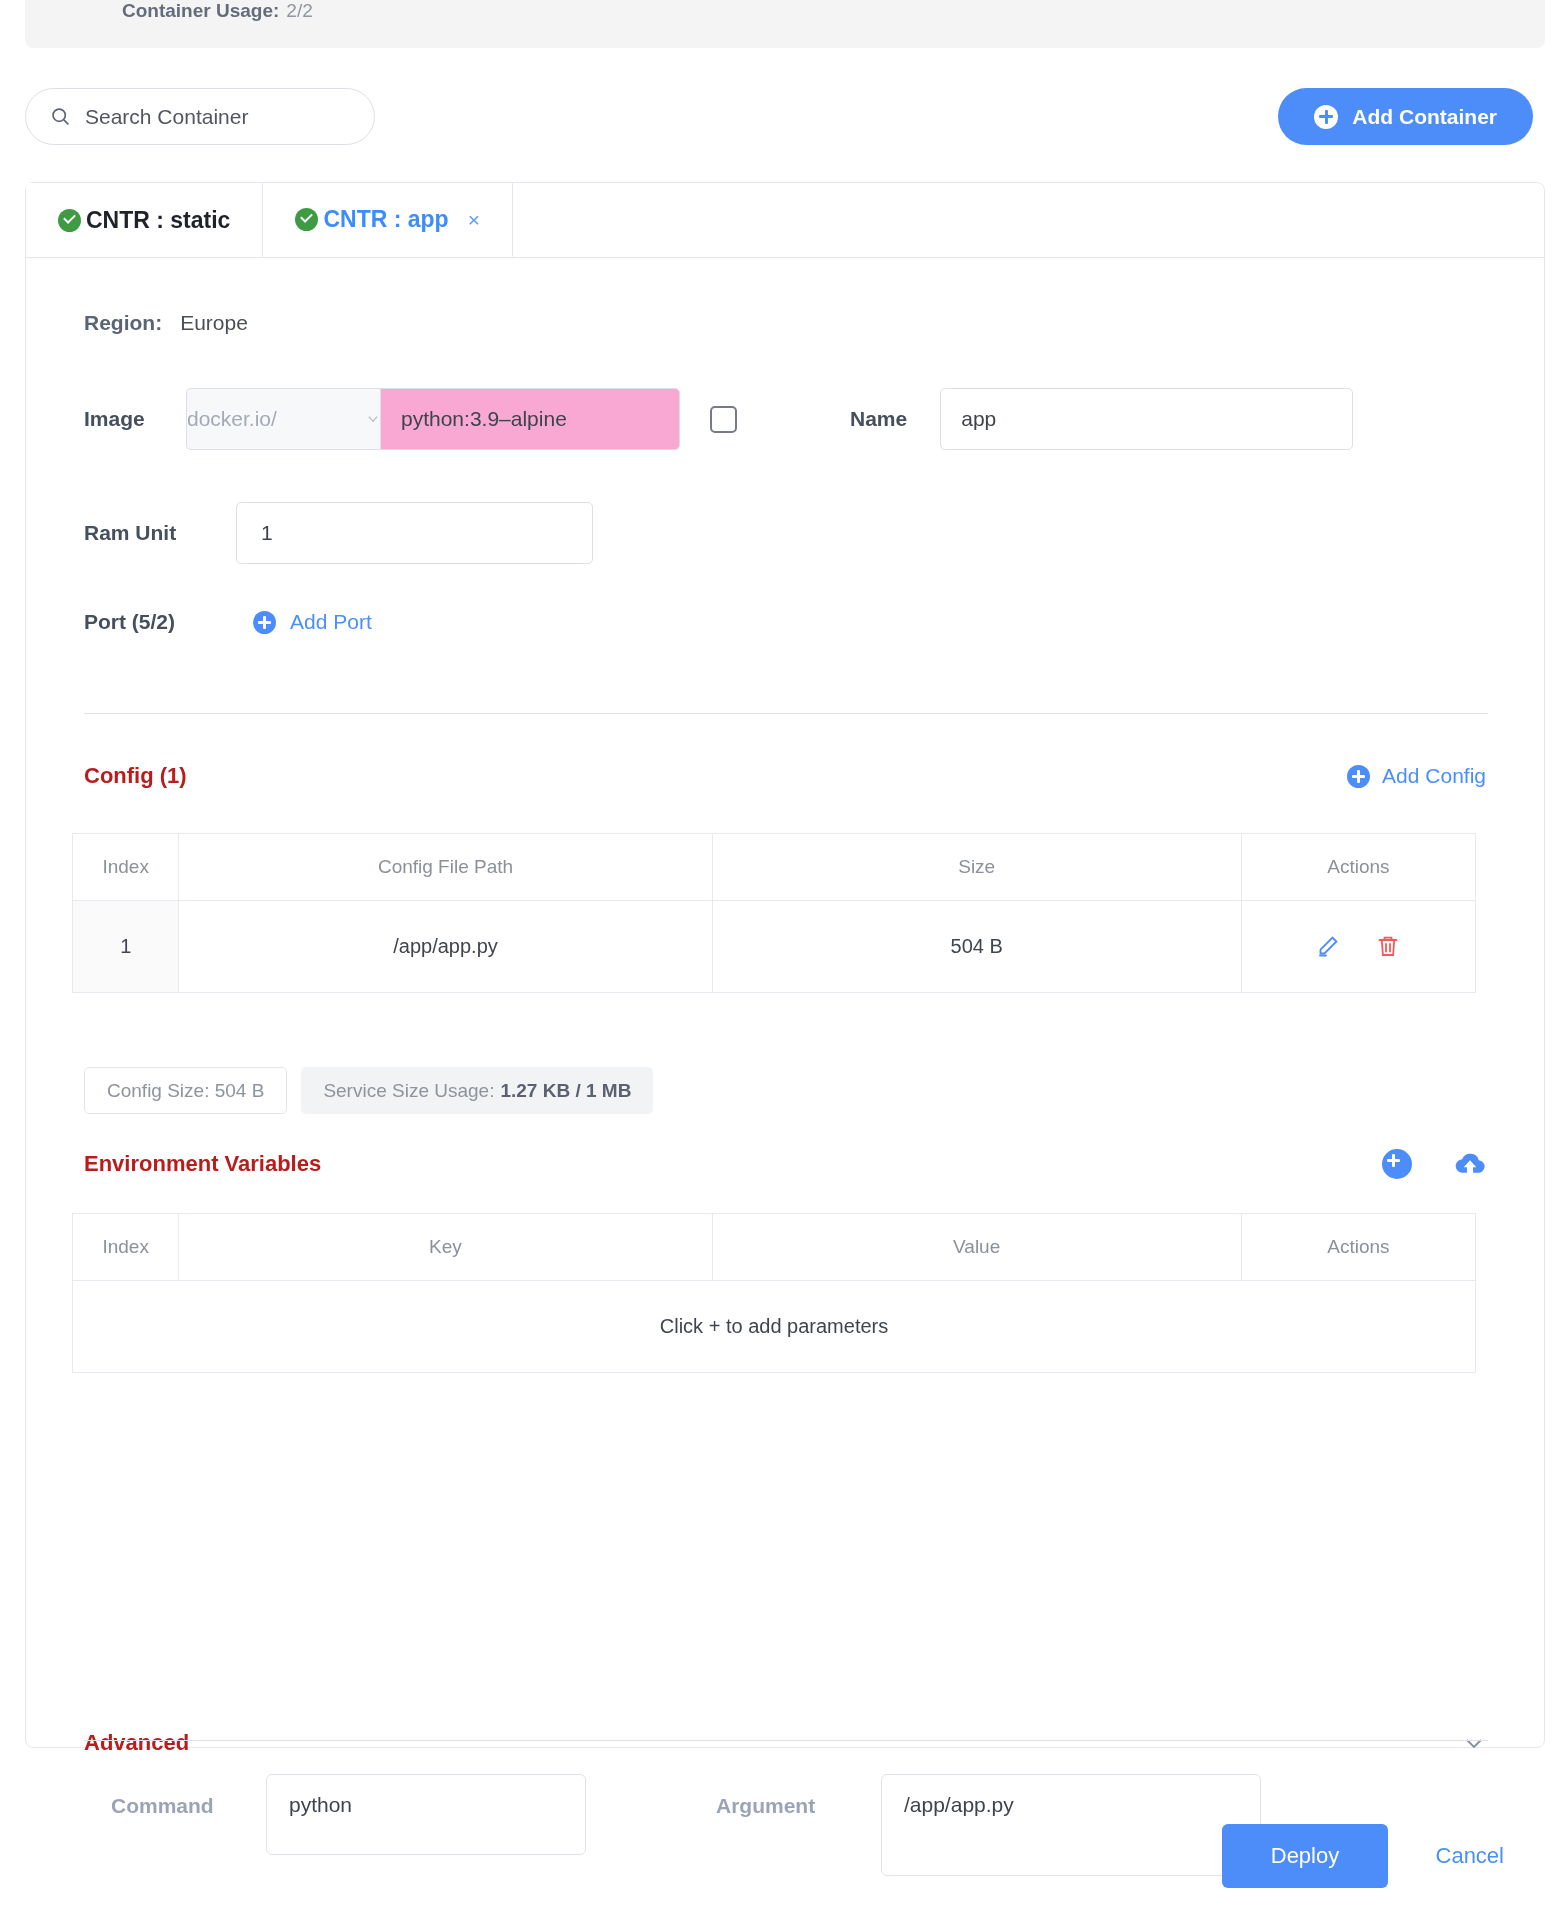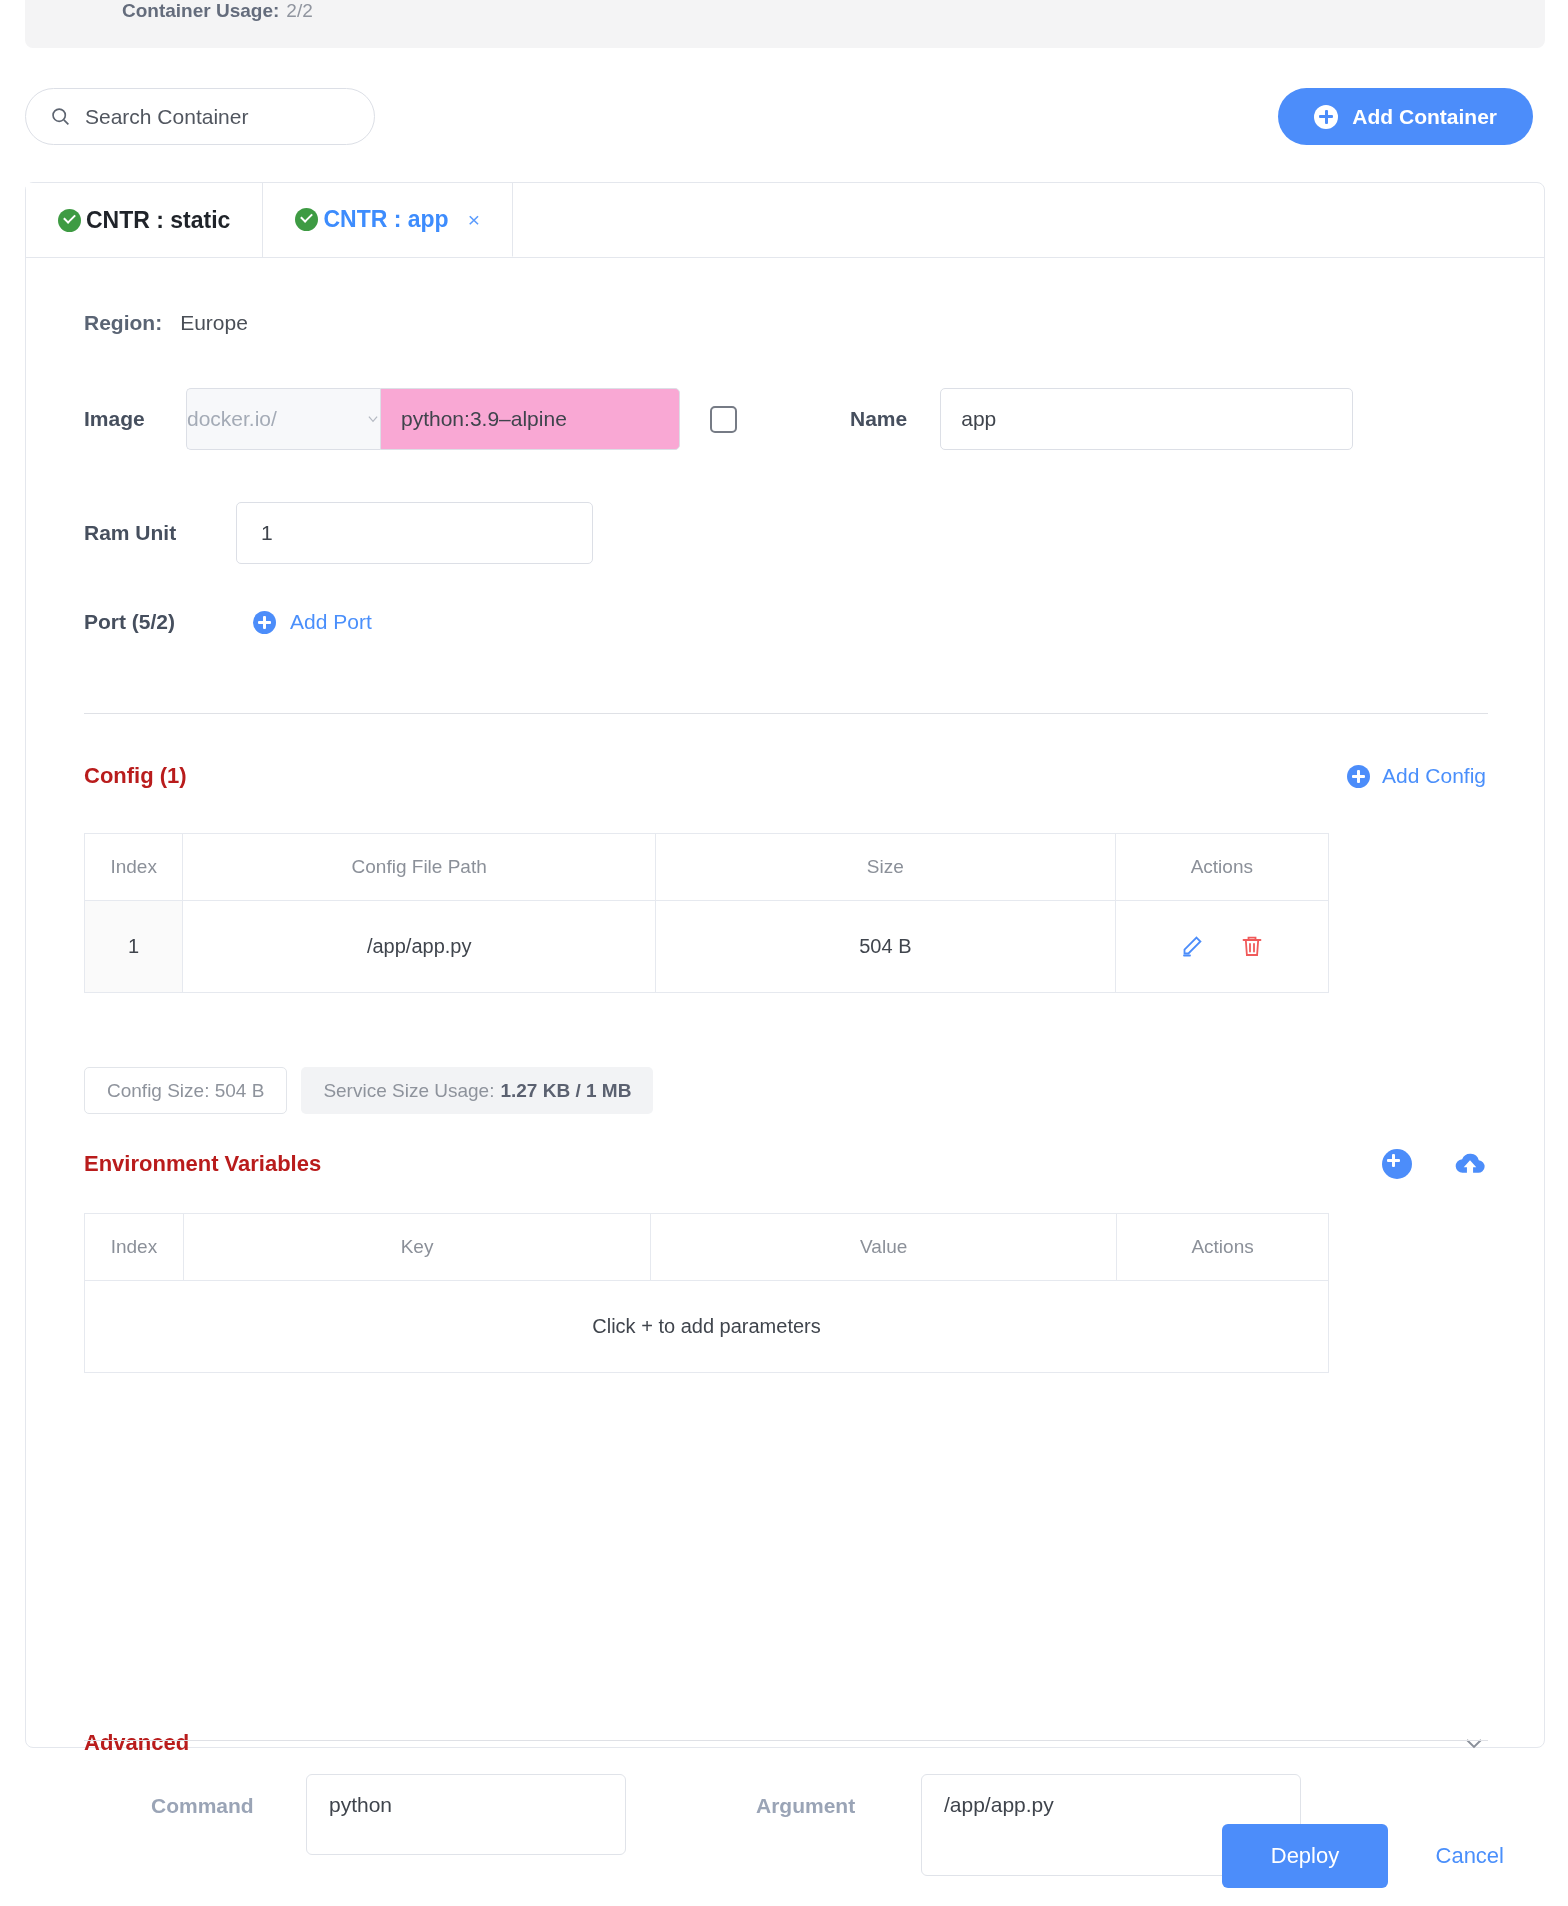--- a/index.html
+++ b/index.html
@@ -149,21 +149,21 @@
   
   .sec-head {
     position: absolute; left: 58px; right: 58px; display: flex;
     align-items: center; justify-content: space-between;
   }
   .sec-title { font-size: 22px; font-weight: 700; color: #b91c1c; }
   .sec-action { display: flex; align-items: center; gap: 12px; cursor: pointer; }
   .sec-action-text { font-size: 21px; color: #4a8ffb; }
 
   .tbl {
-    position: absolute; left: 58px; width: 1245px;
+    position: absolute; left: 46px; width: 1404px;
     border: 1px solid #e6e9ef; border-collapse: collapse; background: #fff;
   }
   .tbl table { width: 100%; border-collapse: collapse; }
   .tbl th {
     font-size: 19px; font-weight: 400; color: #8b9099; height: 66px;
     border-right: 1px solid #e6e9ef; border-bottom: 1px solid #e6e9ef;
   }
   .tbl th:last-child { border-right: none; }
   .tbl td {
     font-size: 20px; color: #40454d; height: 92px; text-align: center;
@@ -377,21 +377,21 @@
       </div>
 
       <div class="sec-head adv-head">
         <span class="sec-title">Advanced</span>
         <svg class="adv-chev" viewBox="0 0 24 24" fill="none" stroke="currentColor" stroke-width="1.9">
             <polyline points="5,9 12,16 19,9"></polyline>
           </svg>
       </div>
 
       <div class="adv-fields">
-        <span class="adv-label" style="width:155px;margin-left:40px;">Command</span>
+        <span class="adv-label" style="width:155px;">Command</span>
         <textarea class="adv-ta" style="width: 320px; height: 81px;">python</textarea>
         <span class="adv-label" style="width:165px;margin-left:130px;">Argument</span>
         <textarea class="adv-ta" style="width: 380px; height: 102px;">/app/app.py</textarea>
       </div>
 
       <div class="divider divider-bottom"></div>
     </div>
   </div>
 
   <div class="footer">

